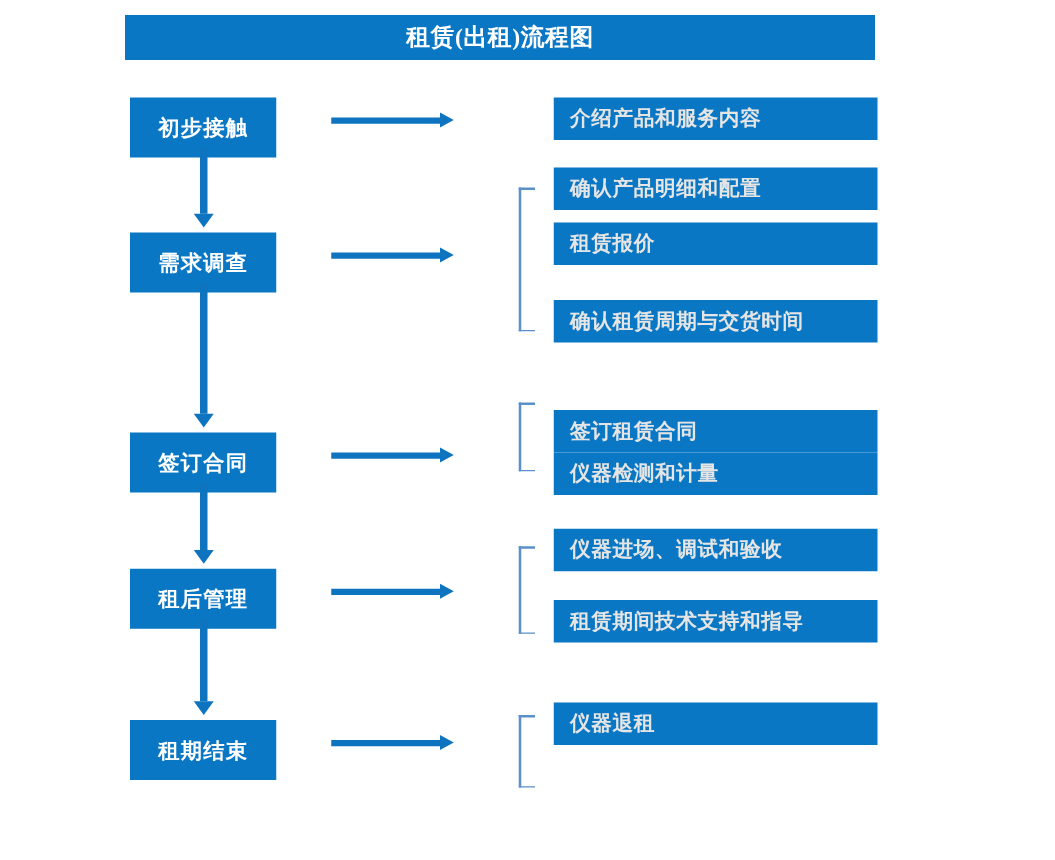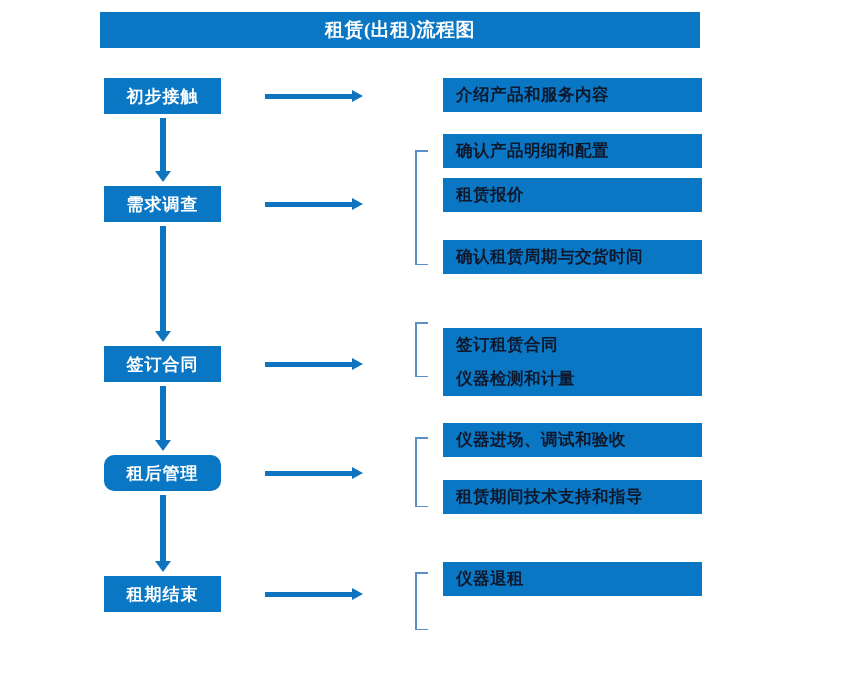--- a/index.html
+++ b/index.html
@@ -17,34 +17,34 @@
     background: #0a77c5;
     color: #ffffff;
     font-size: 19px;
     font-weight: bold;
     display: flex; align-items: center; justify-content: center;
     letter-spacing: .5px;
   }
 
   .stage-box {
     position: absolute;
-    left: 104px; width: 117px; height: 36px;
+    left: 104px; width: 117px; height: 48px;
     background: #0a77c5;
     color: #ffffff;
     font-size: 17px;
     font-weight: bold;
     display: flex; align-items: center; justify-content: center;
     letter-spacing: 1px;
   }
 
   .detail-box {
     position: absolute;
     left: 443px; width: 259px; height: 34px;
     background: #0a77c5;
-    color: #0f172a;
+    color: #e5e5e5;
     font-size: 16.5px;
     font-weight: bold;
     display: flex; align-items: center;
     padding-left: 13px;
     letter-spacing: .5px;
     white-space: nowrap;
   }
 
   
   .h-arrow { position: absolute; height: 12px; width: 98px; }
@@ -92,21 +92,21 @@
 </head>
 <body>
 
 <div id="canvas">
 
   <div class="title-bar">租赁(出租)流程图</div>
 
   <div class="stage-box" style="top:78px;">初步接触</div>
   <div class="stage-box" style="top:186px;">需求调查</div>
   <div class="stage-box" style="top:346px;">签订合同</div>
-  <div class="stage-box" style="top:455px;border-radius:10px;">租后管理</div>
+  <div class="stage-box" style="top:455px;">租后管理</div>
   <div class="stage-box" style="top:576px;">租期结束</div>
 
   <div class="v-arrow" style="left:155px; top:118px; height:64px;">
     <div class="shaft" style="height:53px;"></div>
       <div class="head"></div>
   </div>
   <div class="v-arrow" style="left:155px; top:226px; height:116px;">
     <div class="shaft" style="height:105px;"></div>
       <div class="head"></div>
   </div>

